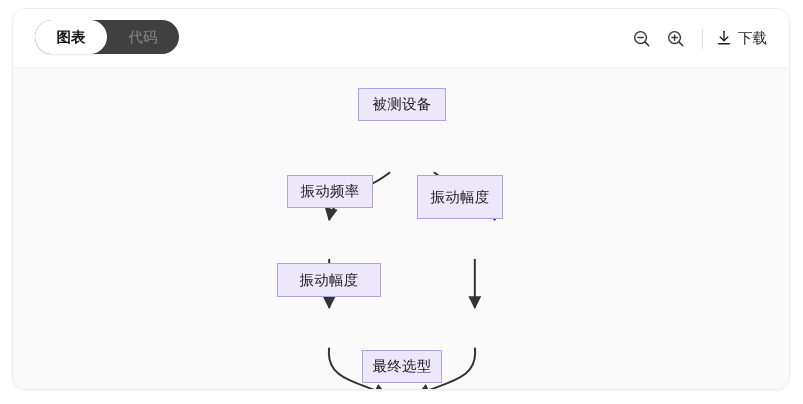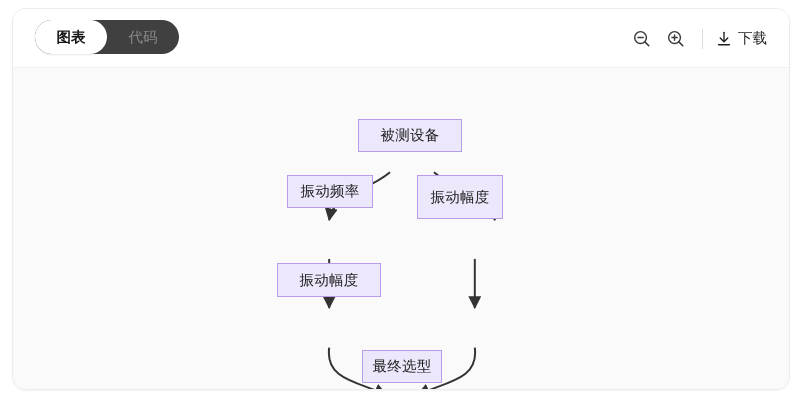--- a/index.html
+++ b/index.html
@@ -92,21 +92,21 @@
 
   .tool-divider {
     width: 1px;
     height: 20px;
     background: #dcdcdc;
     margin: 0 10px;
   }
 
   .download-btn {
     display: flex;
-    align-items: flex-end;
+    align-items: flex-start;
     gap: 5px;
     font-size: 14.5px;
     color: #1f1f1f;
     cursor: pointer;
     padding: 4px 4px 4px 2px;
     border-radius: 6px;
   }
 
   
   .canvas {
@@ -204,21 +204,21 @@
         <path d="M 317,191 L 317,240"></path>
 
         <path d="M 463,191 L 463,240"></path>
 
         <path d="M 317,280 C 313,312 345,314 374,327"></path>
 
         <path d="M 463,280 C 467,312 435,314 406,327"></path>
       </g>
     </svg>
 
-    <div class="node" style="left:345px; top:20px; width:104px; height:33px;margin-top:31px;">
+    <div class="node" style="left:345px; top:20px; width:88px; height:33px;">
       <span>被测设备</span>
     </div>
 
     <div class="node" style="left:274px; top:107px; width:86px; height:33px;">
       <span>振动频率</span>
     </div>
 
     <div class="node" style="left:404px; top:107px; width:86px; height:44px;">
       <span>振动幅度</span>
     </div>

